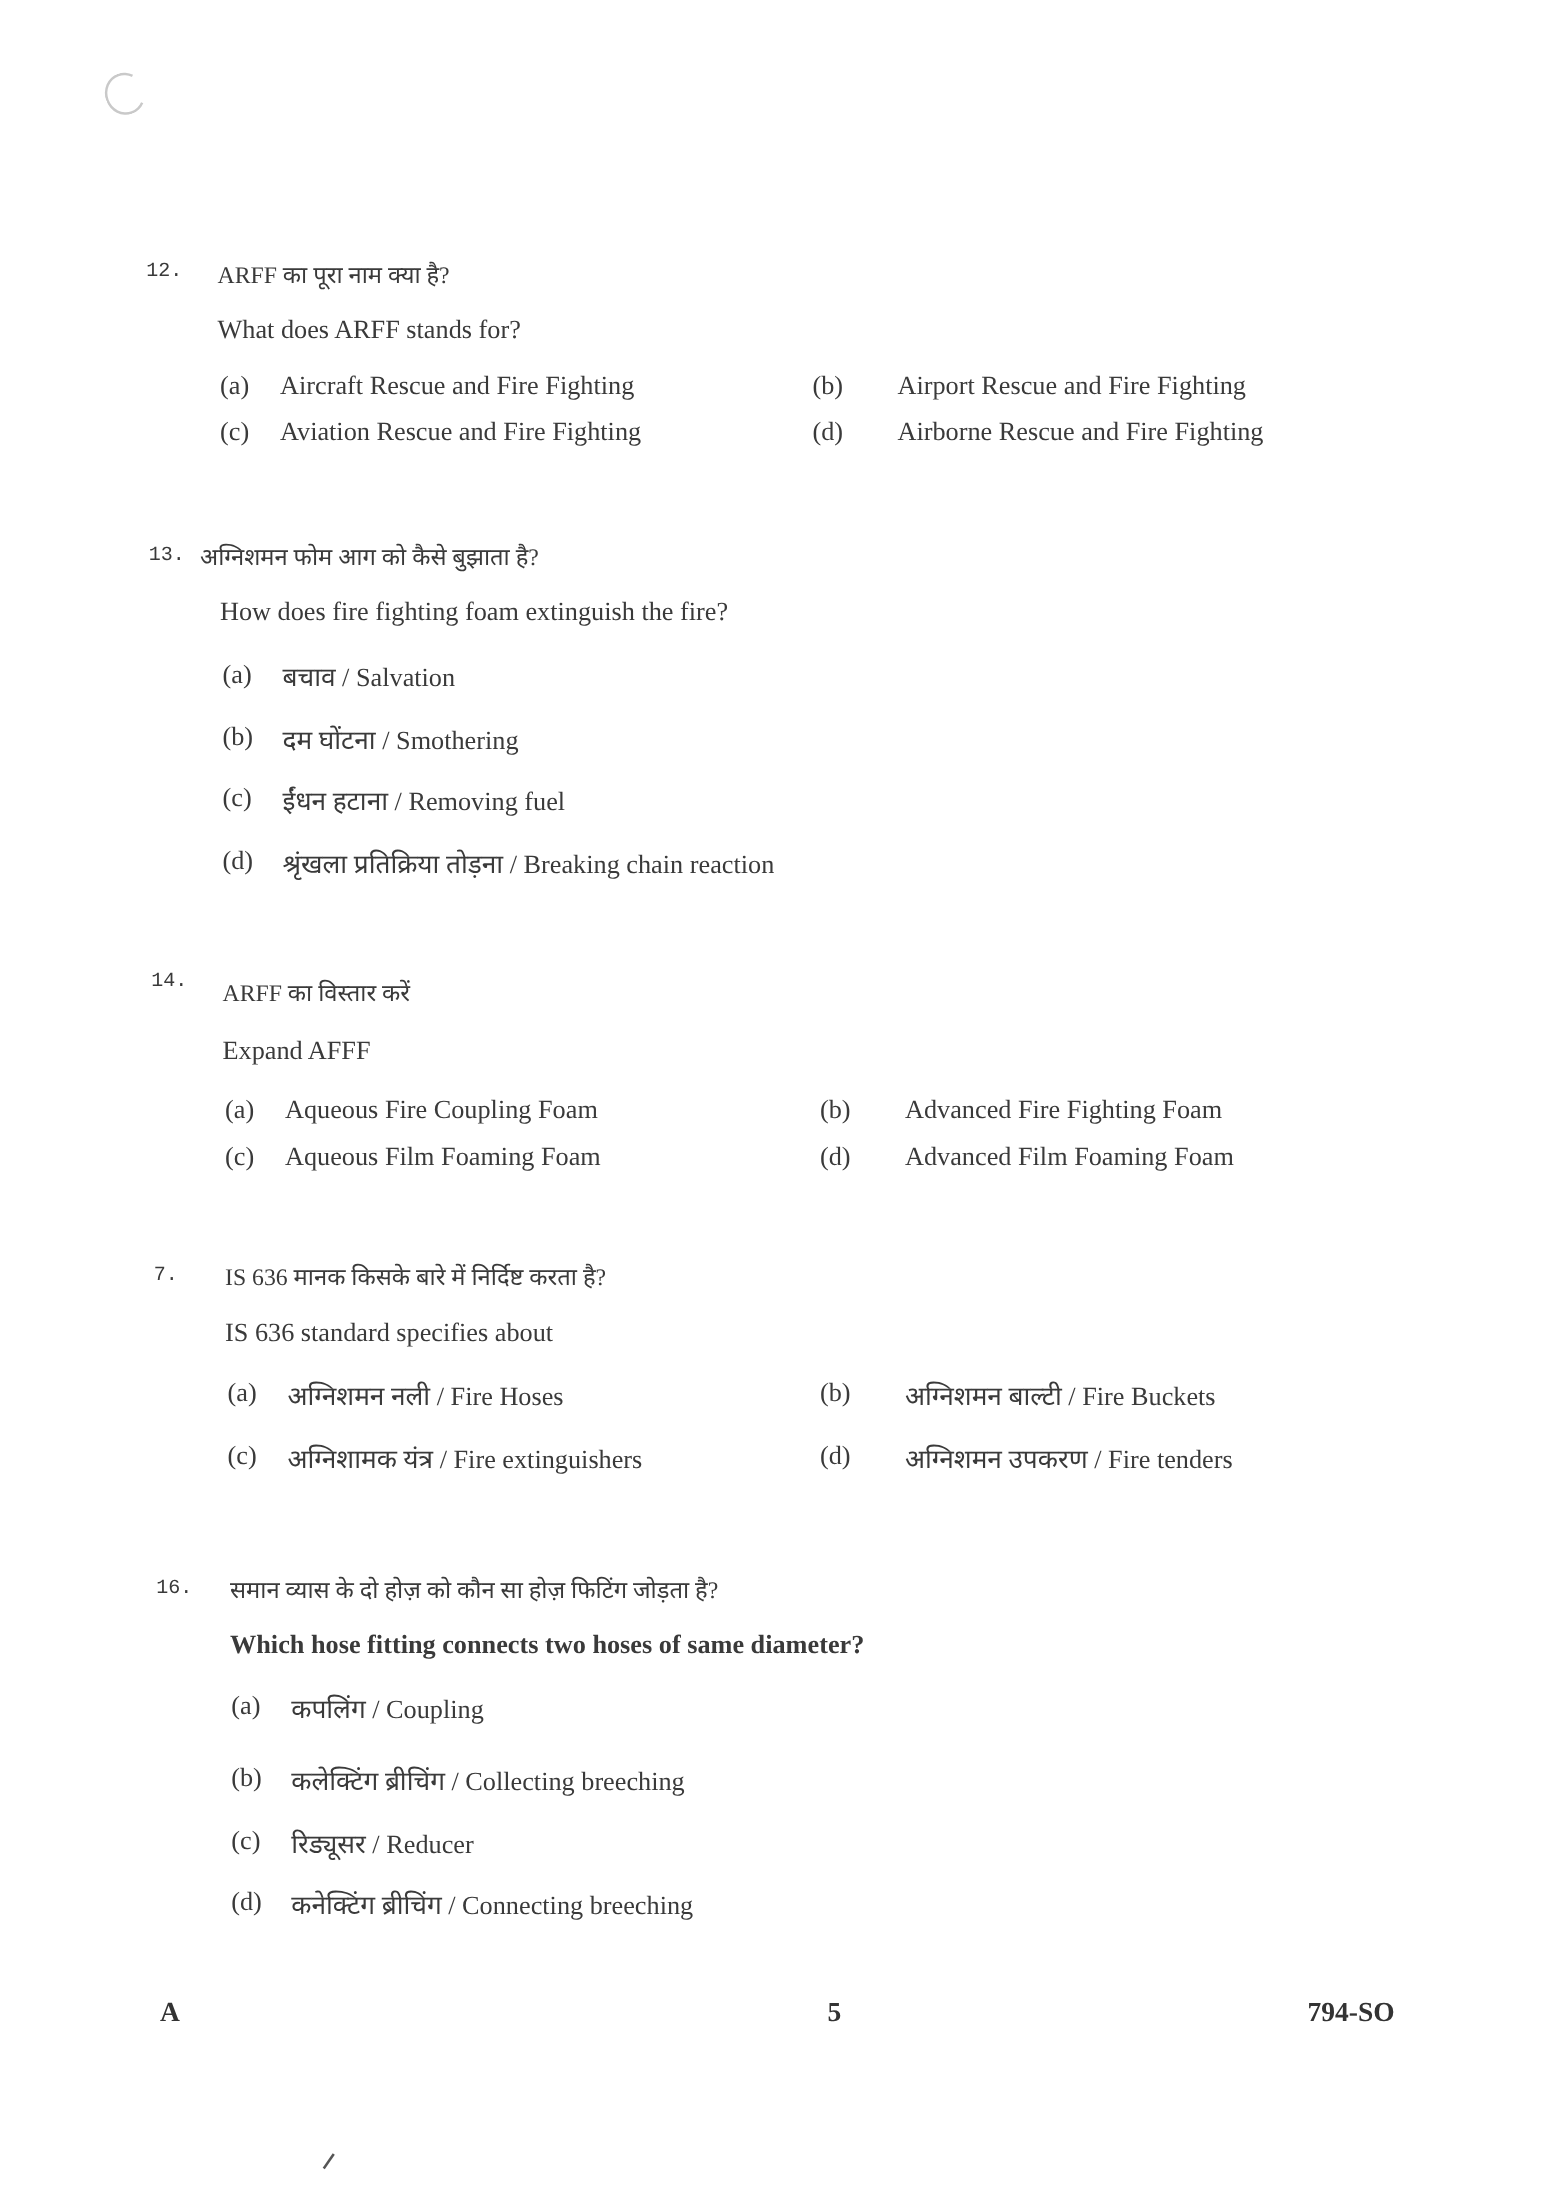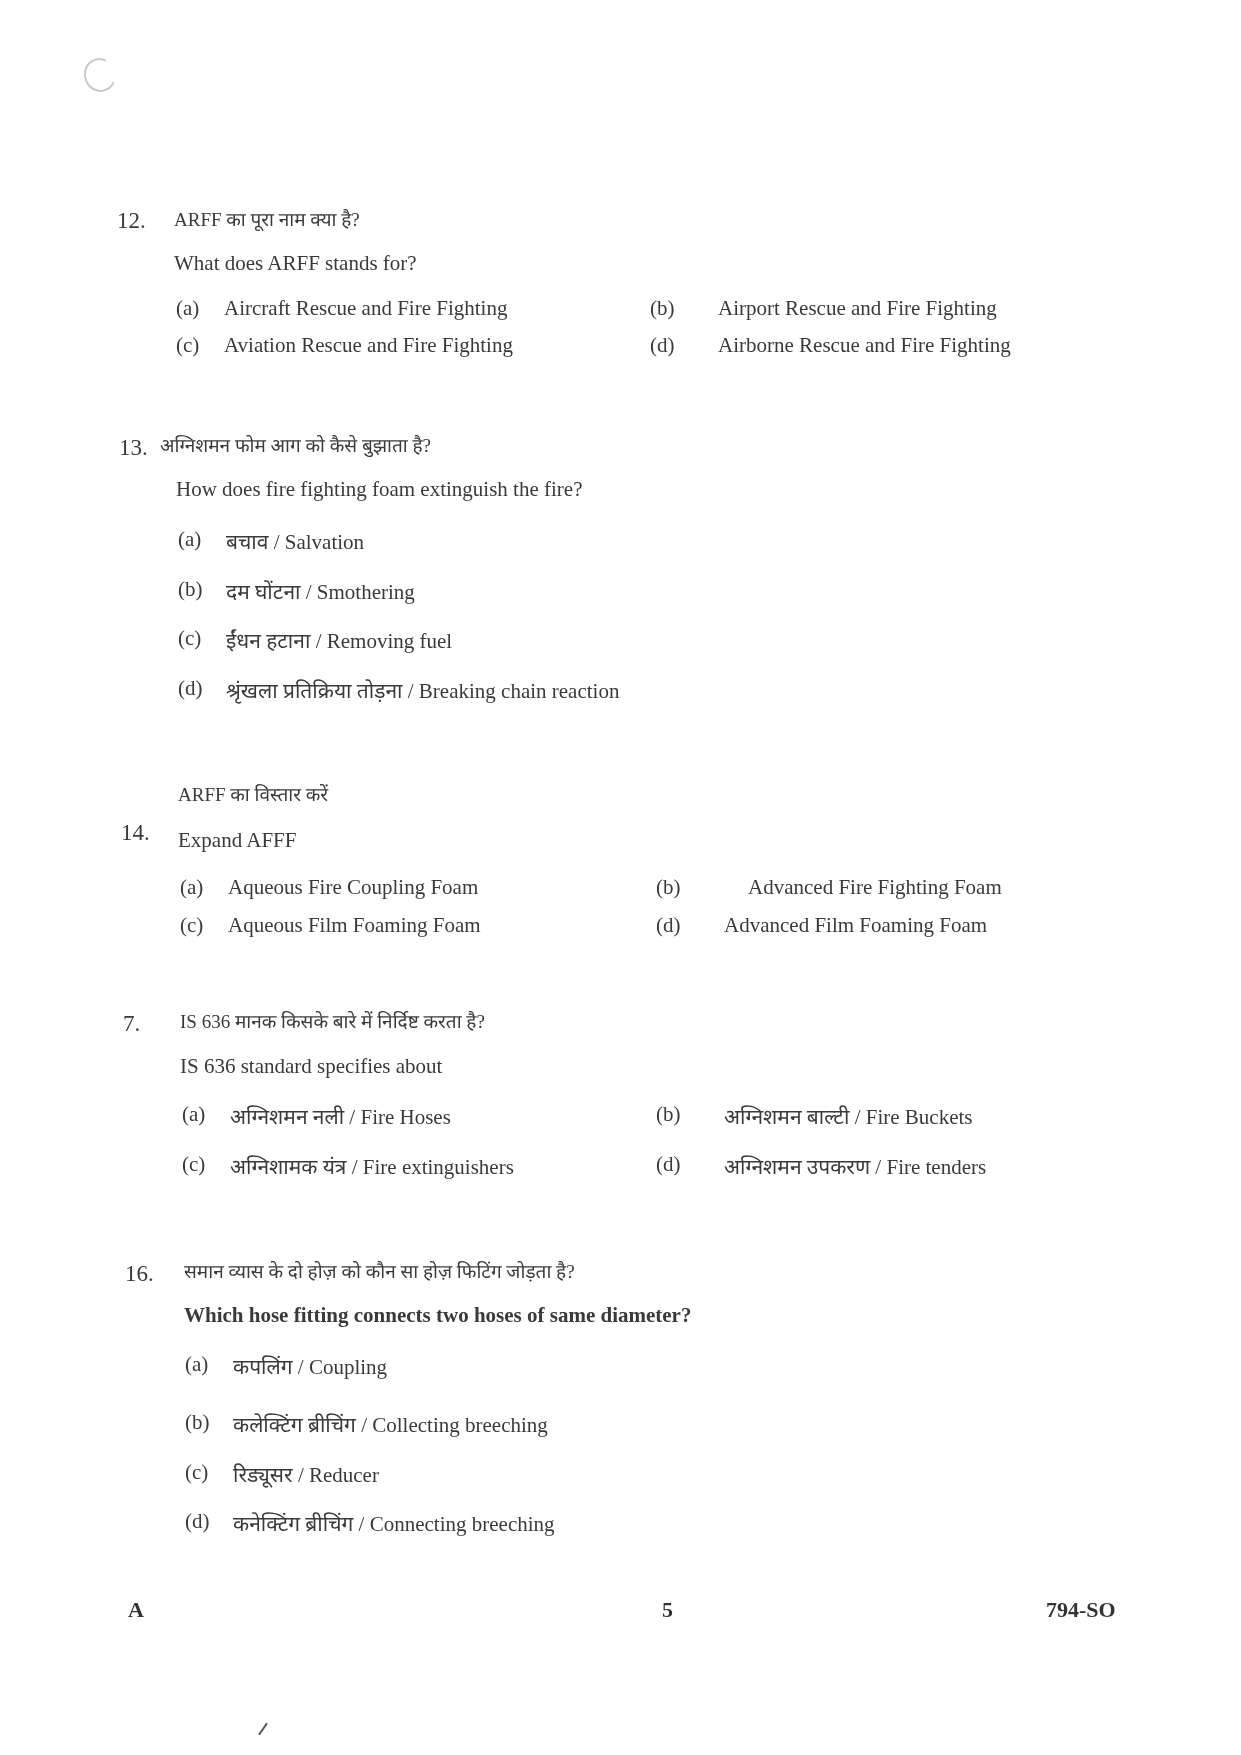--- a/index.html
+++ b/index.html
@@ -26,22 +26,22 @@
       border-radius: 50%;
       transform: rotate(-20deg);
     }
     .question {
       position: absolute;
       left: 0;
       width: 1241px;
     }
     .q-num {
       position: absolute;
-      font-size: 23px;
-      font-family: Liberation Serif, serif;
+      font-size: 16px;
+      font-family: Liberation Mono, monospace;
     }
     .q-hindi {
       position: absolute;
       font-size: 19px;
       font-family: "Liberation Serif", "DejaVu Serif", serif;
       white-space: nowrap;
     }
     .q-english {
       position: absolute;
       font-size: 21px;
@@ -132,31 +132,31 @@
     <span class="opt-letter">(c)</span>
     <span class="opt-text">ईंधन हटाना / Removing fuel</span>
   </div>
   <div class="opt" style="left:178px; top:676px;">
     <span class="opt-letter">(d)</span>
     <span class="opt-text">श्रृंखला प्रतिक्रिया तोड़ना / Breaking chain reaction</span>
   </div>
 </div>
 
 <div class="question" style="top:0;">
-  <span class="q-num" style="left:121px; top:820px;">14.</span>
+  <span class="q-num" style="left:121px; top:776px;">14.</span>
   <span class="q-hindi" style="left:178px; top:781px;">ARFF का विस्तार करें</span>
   <span class="q-english" style="left:178px; top:828px;">Expand AFFF</span>
 
   <div class="opt" style="left:180px; top:875px;">
     <span class="opt-letter">(a)</span>
     <span class="opt-text">Aqueous Fire Coupling Foam</span>
   </div>
   <div class="opt" style="left:656px; top:875px;">
     <span class="opt-letter">(b)</span>
-    <span class="opt-text-wide" style="left:68px;margin-left:24px;">Advanced Fire Fighting Foam</span>
+    <span class="opt-text-wide" style="left:68px;">Advanced Fire Fighting Foam</span>
   </div>
   <div class="opt" style="left:180px; top:913px;">
     <span class="opt-letter">(c)</span>
     <span class="opt-text">Aqueous Film Foaming Foam</span>
   </div>
   <div class="opt" style="left:656px; top:913px;">
     <span class="opt-letter">(d)</span>
     <span class="opt-text-wide" style="left:68px;">Advanced Film Foaming Foam</span>
   </div>
 </div>

